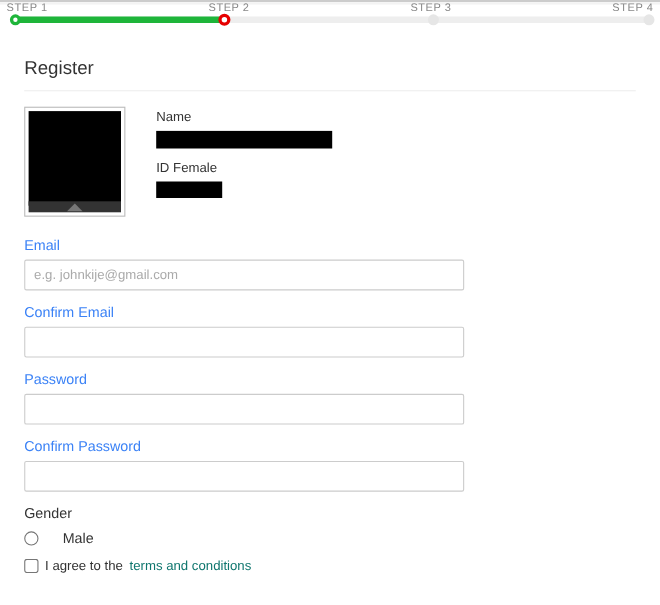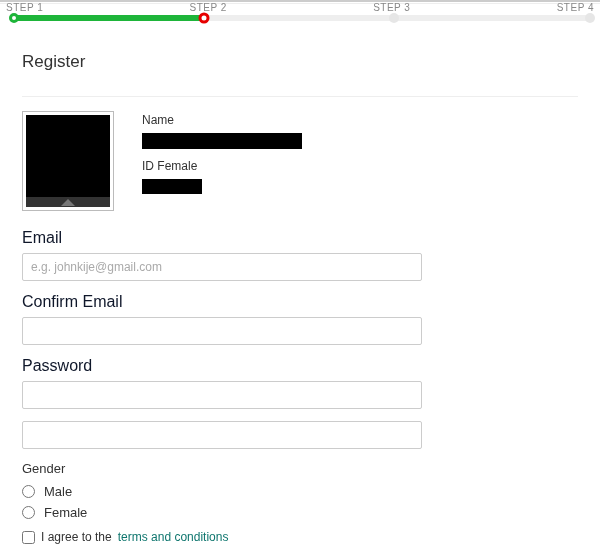--- a/index.html
+++ b/index.html
@@ -50,21 +50,21 @@
   }
   .step-dot.done { border: 3px solid #1eb53a; width: 10px; height: 10px; }
   .step-dot.current { border: 3px solid #e60000; width: 11px; height: 11px; }
   .step-dot.future { background: #e6e6e6; border: none; width: 10px; height: 10px; }
 
   .content { padding: 18px 22px 20px 22px; }
   h2.reg {
     font-size: 17px;
     font-weight: 400;
     color: #333;
-    padding-bottom: 24px;
+    padding-bottom: 10px;
     border-bottom: 1px solid #eee;
     margin-bottom: 14px;
   }
 
   .profile-row { display: flex; gap: 28px; margin-bottom: 18px; }
   .avatar-frame {
     width: 92px; height: 100px;
     border: 1px solid #bbb;
     padding: 3px;
     background: #fff;
@@ -83,40 +83,40 @@
     border-bottom: 7px solid #777;
   }
   .profile-meta { flex: 1; font-size: 12px; }
   .meta-label { color: #333; margin-bottom: 6px; margin-top: 2px; }
   .redact-lg { width: 160px; height: 16px; background: #000; margin-bottom: 10px; }
   .redact-sm { width: 60px; height: 15px; background: #000; }
 
   .field { margin-bottom: 12px; }
   .field label {
     display: block;
-    font-size: 16px;
-    color: #0f172a;
+    font-size: 13px;
+    color: #3b82f6;
     margin-bottom: 6px;
   }
   .field input[type=text],
   .field input[type=email],
   .field input[type=password] {
     width: 400px;
     height: 28px;
     border: 1px solid #ccc;
     border-radius: 2px;
     padding: 0 8px;
     font-size: 12px;
     color: #555;
   }
   .field input::placeholder { color: #aaa; font-size: 12px; }
 
   .gender-block { }
   .gender-block .glabel { font-size: 13px; margin-bottom: 8px; }
-  .radio-row { display: flex; align-items: center; gap: 9px; margin-bottom: 6px; font-size: 13px; }
+  .radio-row { display: flex; align-items: center; gap: 22px; margin-bottom: 6px; font-size: 13px; }
   .radio-row input { margin: 0; }
 
   .agree-row { display: flex; align-items: center; gap: 6px; font-size: 12px; margin: 10px 0 16px 0; }
   .agree-row a { color: #0f766e; text-decoration: none; }
 </style>
 </head>
 <body>
 
 <div class="topline"></div>
 
@@ -163,32 +163,29 @@
     <label>Confirm Email</label>
     <input type="email" style="">
   </div>
 
   <div class="field">
     <label>Password</label>
     <input type="password" style="">
   </div>
 
   <div class="field">
+    <label>Confirm Password</label>
     <input type="password" style="">
   </div>
 
   <div class="gender-block">
     <div class="glabel">Gender</div>
     <div class="radio-row">
       <input type="radio" name="gender" style="">
       <span>Male</span>
-    </div>
-    <div class="radio-row">
-      <input type="radio" name="gender" style="">
-      <span>Female</span>
     </div>
   </div>
 
   <div class="agree-row">
     <input type="checkbox" style="">
     <span>I agree to the </span>
     <a href="#">terms and conditions</a>
   </div>
 
 </div>

